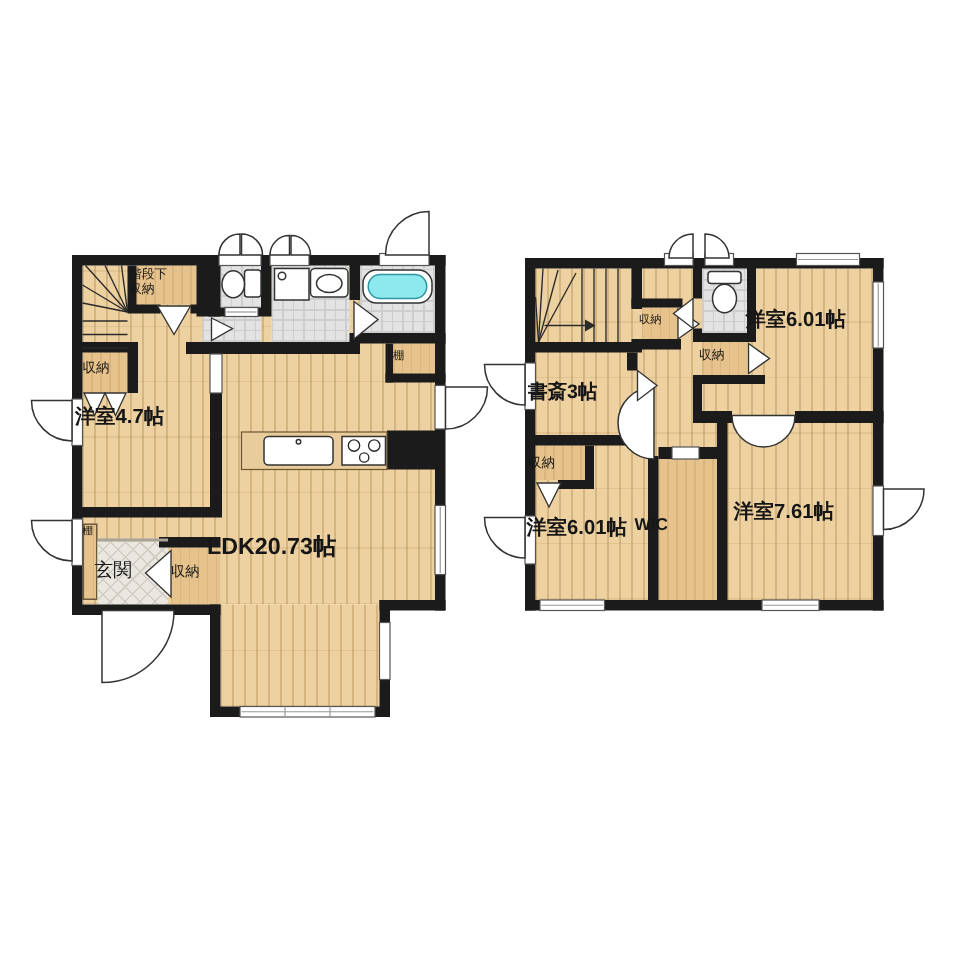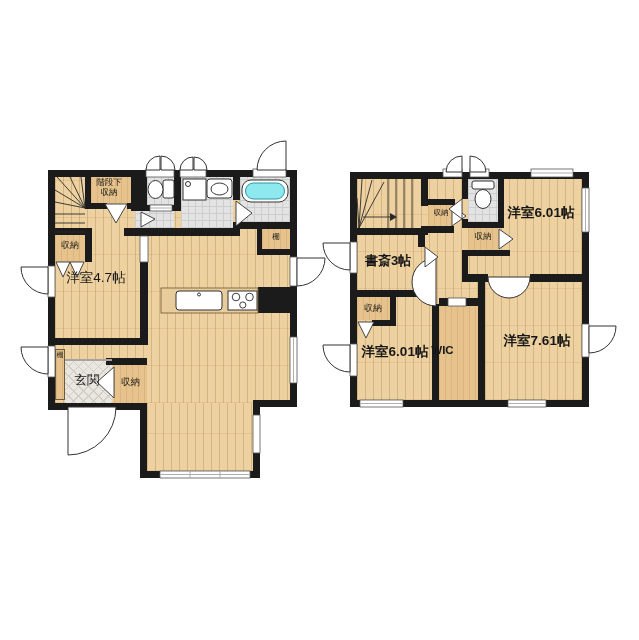--- a/index.html
+++ b/index.html
@@ -22,21 +22,21 @@
                           repeating-linear-gradient(-45deg,#d2cec6 0 1px,transparent 1px 7px);
          z-index:1}
   #lines{position:absolute;left:0;top:0;z-index:2;pointer-events:none}
   .w{fill:var(--wall,#1b1b1b)}
   .win{fill:#fff;stroke:#555;stroke-width:.8}
   .arc{fill:#fff;stroke:#333;stroke-width:1}
   .wg{fill:#fff;stroke:#333;stroke-width:.9}
   .fx{fill:#fff;stroke:#333;stroke-width:1}
   .sl{stroke:#2a2a2a;stroke-width:.9;fill:none}
   .gl{stroke:#999;stroke-width:.8;fill:none}
-  .lbl{position:absolute;z-index:3;color:#161616;text-align:center;
+  .lbl{position:absolute;z-index:3;color:#161616;text-align:left;
        white-space:nowrap;line-height:1.12;letter-spacing:0}
 </style>
 </head>
 <body>
 
 <div id="canvas">
 
   <section>
     <div class="abs wood" style="left:55px;top:177px;width:235px;height:226px"></div>
     <div class="abs wood" style="left:147px;top:403px;width:106px;height:68px"></div>
@@ -248,22 +248,23 @@
       <rect class="fx" x="472" y="181" width="22" height="8" rx="2"></rect>
       <ellipse class="fx" cx="483" cy="199" rx="8" ry="9.5"></ellipse>
     </g>
   </svg>
 
   <div class="lbl" style="left:86px;top:178px;width:46px;font-size:8.5px">
     <span style="display:block">階段下</span>
     <span style="display:block">収納</span>
   </div>
   <div class="lbl" style="left:55px;top:240px;width:30px;font-size:9px">収納</div>
-  <div class="lbl" style="left:50px;top:270px;width:92px;font-size:13.5px;font-weight:400">洋室4.7帖</div>
+  <div class="lbl" style="left:50px;top:270px;width:92px;font-size:13.5px;font-weight:700">洋室4.7帖</div>
   <div class="lbl" style="left:262px;top:233px;width:28px;font-size:7.5px">棚</div>
+  <div class="lbl" style="left:138px;top:356px;width:120px;font-size:15.5px;font-weight:600">LDK20.73帖</div>
   <div class="lbl" style="left:63px;top:373px;width:48px;font-size:12.5px;font-weight:400">玄関</div>
   <div class="lbl" style="left:114px;top:377px;width:33px;font-size:9.5px">収納</div>
   <div class="lbl" style="left:55px;top:351px;width:10px;font-size:7px">棚</div>
 
   <div class="lbl" style="left:426px;top:209px;width:30px;font-size:7.5px">収納</div>
   <div class="lbl" style="left:352px;top:254px;width:72px;font-size:13px;font-weight:600">書斎3帖</div>
   <div class="lbl" style="left:352px;top:303px;width:42px;font-size:9px">収納</div>
   <div class="lbl" style="left:497px;top:205px;width:88px;font-size:13.5px;font-weight:600">洋室6.01帖</div>
   <div class="lbl" style="left:466px;top:232px;width:34px;font-size:8.5px">収納</div>
   <div class="lbl" style="left:351px;top:344px;width:88px;font-size:13.5px;font-weight:600">洋室6.01帖</div>

